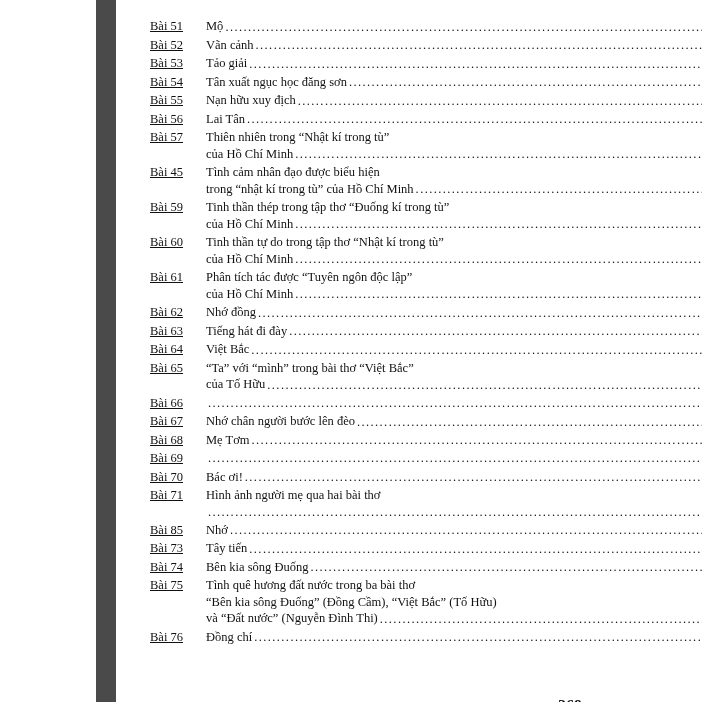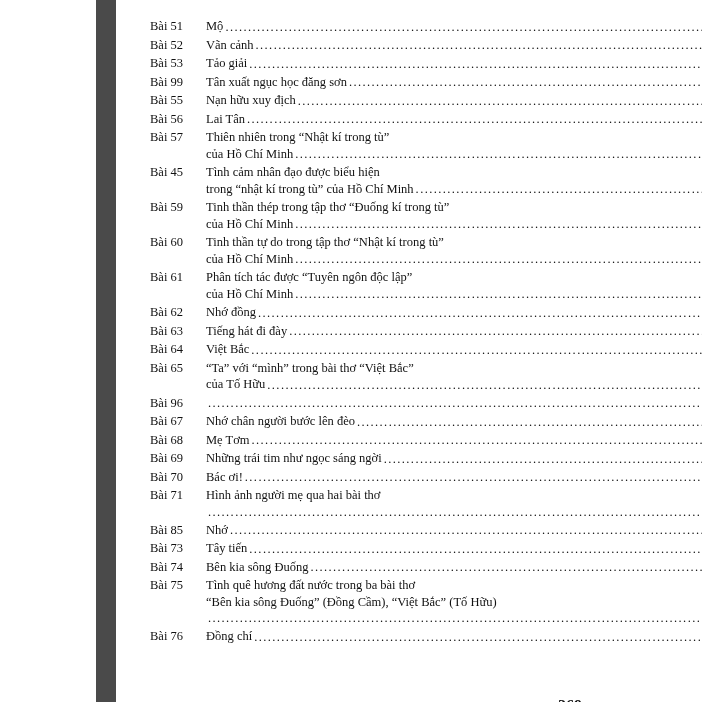--- a/index.html
+++ b/index.html
@@ -39,20 +39,21 @@
     align-items: flex-start;
     margin-bottom: 2px;
     font-size: 12.5px;
     line-height: 16.5px;
     color: #111111;
   }
   .toc-label {
     width: 56px;
     flex: 0 0 56px;
     white-space: nowrap;
+    text-decoration: underline;
   }
   .toc-body {
     flex: 1 1 auto;
     position: relative;
   }
   .line {
     display: flex;
     align-items: flex-end;
     width: 100%;
   }
@@ -106,21 +107,21 @@
       <div class="toc-entry">
         <div class="toc-label">Bài 53</div>
         <div class="toc-body">
           <div class="line">
             <span class="title">Tảo giải</span>
             <span class="dots">........................................................................................................................................................................................................</span>
           </div>
         </div>
       </div>
       <div class="toc-entry">
-        <div class="toc-label">Bài 99</div>
+        <div class="toc-label">Bài 54</div>
         <div class="toc-body">
           <div class="line">
             <span class="title">Tân xuất ngục học đăng sơn</span>
             <span class="dots">........................................................................................................................................................................................................</span>
           </div>
         </div>
       </div>
       <div class="toc-entry">
         <div class="toc-label">Bài 55</div>
         <div class="toc-body">
@@ -232,21 +233,21 @@
           <div class="line no-page">
             <span class="title">“Ta” với “mình” trong bài thơ “Việt Bắc”</span>
           </div>
           <div class="line cont">
             <span class="title">của Tố Hữu</span>
             <span class="dots">........................................................................................................................................................................................................</span>
           </div>
         </div>
       </div>
       <div class="toc-entry">
-        <div class="toc-label">Bài 96</div>
+        <div class="toc-label">Bài 66</div>
         <div class="toc-body">
           <div class="line">
             <span class="dots">........................................................................................................................................................................................................</span>
           </div>
         </div>
       </div>
       <div class="toc-entry">
         <div class="toc-label">Bài 67</div>
         <div class="toc-body">
           <div class="line">
@@ -261,21 +262,20 @@
           <div class="line">
             <span class="title">Mẹ Tơm</span>
             <span class="dots">........................................................................................................................................................................................................</span>
           </div>
         </div>
       </div>
       <div class="toc-entry">
         <div class="toc-label">Bài 69</div>
         <div class="toc-body">
           <div class="line">
-            <span class="title">Những trái tim như ngọc sáng ngời</span>
             <span class="dots">........................................................................................................................................................................................................</span>
           </div>
         </div>
       </div>
       <div class="toc-entry">
         <div class="toc-label">Bài 70</div>
         <div class="toc-body">
           <div class="line">
             <span class="title">Bác ơi!</span>
             <span class="dots">........................................................................................................................................................................................................</span>
@@ -323,20 +323,21 @@
       <div class="toc-entry">
         <div class="toc-label">Bài 75</div>
         <div class="toc-body">
           <div class="line no-page">
             <span class="title">Tình quê hương đất nước trong ba bài thơ</span>
           </div>
           <div class="line no-page cont">
             <span class="title">“Bên kia sông Đuống” (Đồng Cầm), “Việt Bắc” (Tố Hữu)</span>
           </div>
           <div class="line cont">
+            <span class="title">và “Đất nước” (Nguyễn Đình Thi)</span>
             <span class="dots">........................................................................................................................................................................................................</span>
           </div>
         </div>
       </div>
       <div class="toc-entry">
         <div class="toc-label">Bài 76</div>
         <div class="toc-body">
           <div class="line">
             <span class="title">Đồng chí</span>
             <span class="dots">........................................................................................................................................................................................................</span>

